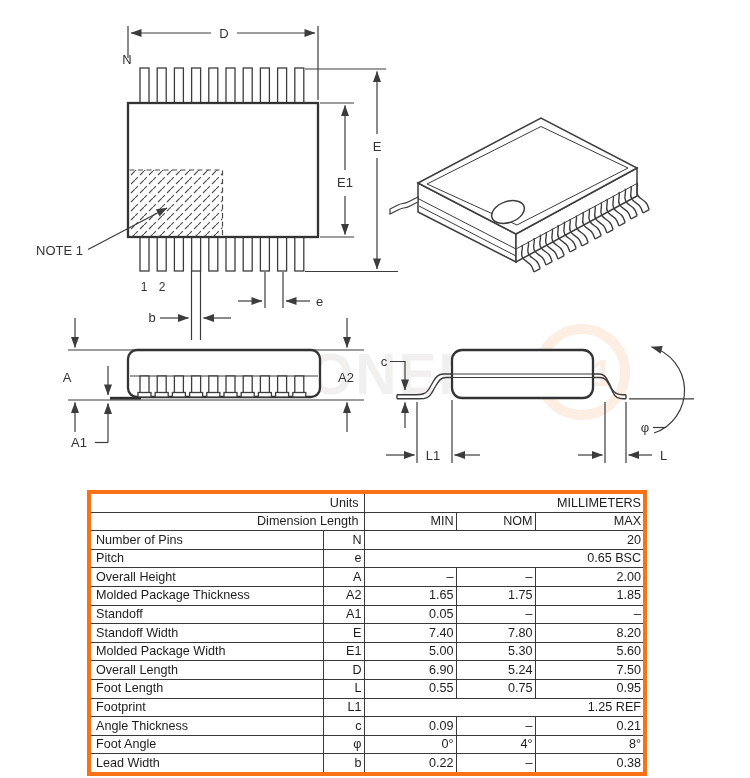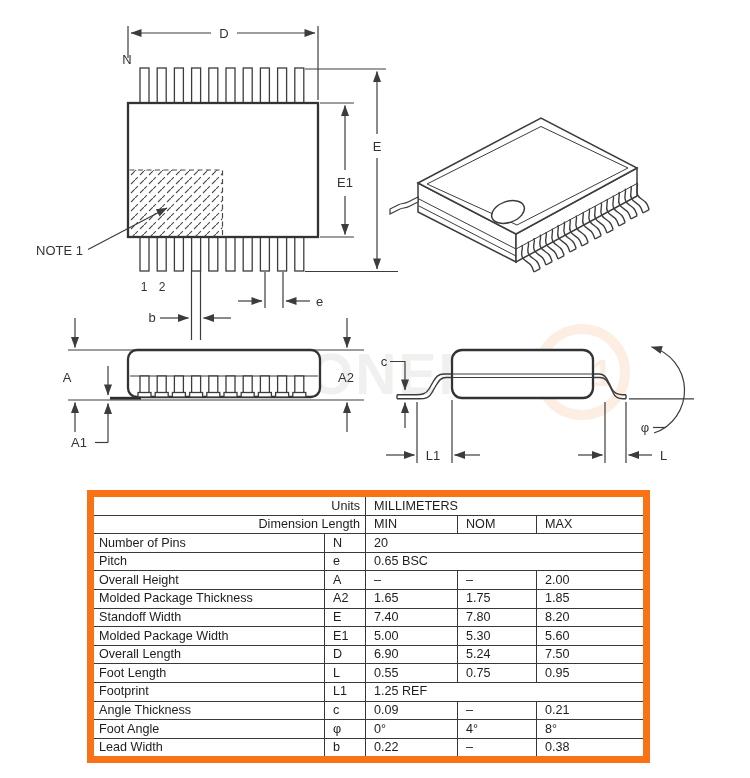--- a/index.html
+++ b/index.html
@@ -8,24 +8,24 @@
   svg text{fill:#333;font-family:"Liberation Sans",sans-serif;}
   .lbl{font-size:13px;}
   .sm{font-size:12px;}
   .dim{stroke:#3c3c3c;stroke-width:1.2;fill:none;}
   .thin{stroke:#3c3c3c;stroke-width:1;fill:none;}
   .pin{stroke:#3c3c3c;stroke-width:1.3;fill:#fff;}
   .body{stroke:#333;stroke-width:2.3;fill:#fff;}
   .lead{stroke:#3c3c3c;stroke-width:1.4;fill:none;}
   .iso{stroke:#3c3c3c;stroke-width:1.5;fill:#fff;}
   table.dims{border-collapse:collapse;table-layout:fixed;margin-left:87px;width:556px;
-             border:7px solid #f97316;}
+             border:4px solid #f97316;}
   table.dims td{border:1.5px solid #383838;font-size:12.6px;color:#1d1d1d;
                 height:17.6px;padding:0 5px;line-height:1;white-space:nowrap;overflow:hidden;}
-  table.dims td.c{text-align:left;padding:0 8px;}
+  table.dims td.c{text-align:right;padding:0 2px;}
   table.dims td.r{text-align:right;}
 </style>
 </head>
 <body>
 
 <div class="page">
 
 <svg width="750" height="486" viewBox="0 0 750 486">
   <defs>
     <marker id="ah" markerUnits="userSpaceOnUse" markerWidth="12" markerHeight="9" refX="11" refY="4.5" orient="auto-start-reverse">
@@ -284,20 +284,27 @@
       <td class="c">2.00</td>
     </tr>
     <tr>
       <td>Molded Package Thickness</td>
       <td class="c">A2</td>
       <td class="c">1.65</td>
       <td class="c">1.75</td>
       <td class="c">1.85</td>
     </tr>
     <tr>
+      <td>Standoff</td>
+      <td class="c">A1</td>
+      <td class="c">0.05</td>
+      <td class="c">–</td>
+      <td class="c">–</td>
+    </tr>
+    <tr>
       <td>Standoff Width</td>
       <td class="c">E</td>
       <td class="c">7.40</td>
       <td class="c">7.80</td>
       <td class="c">8.20</td>
     </tr>
     <tr>
       <td>Molded Package Width</td>
       <td class="c">E1</td>
       <td class="c">5.00</td>

